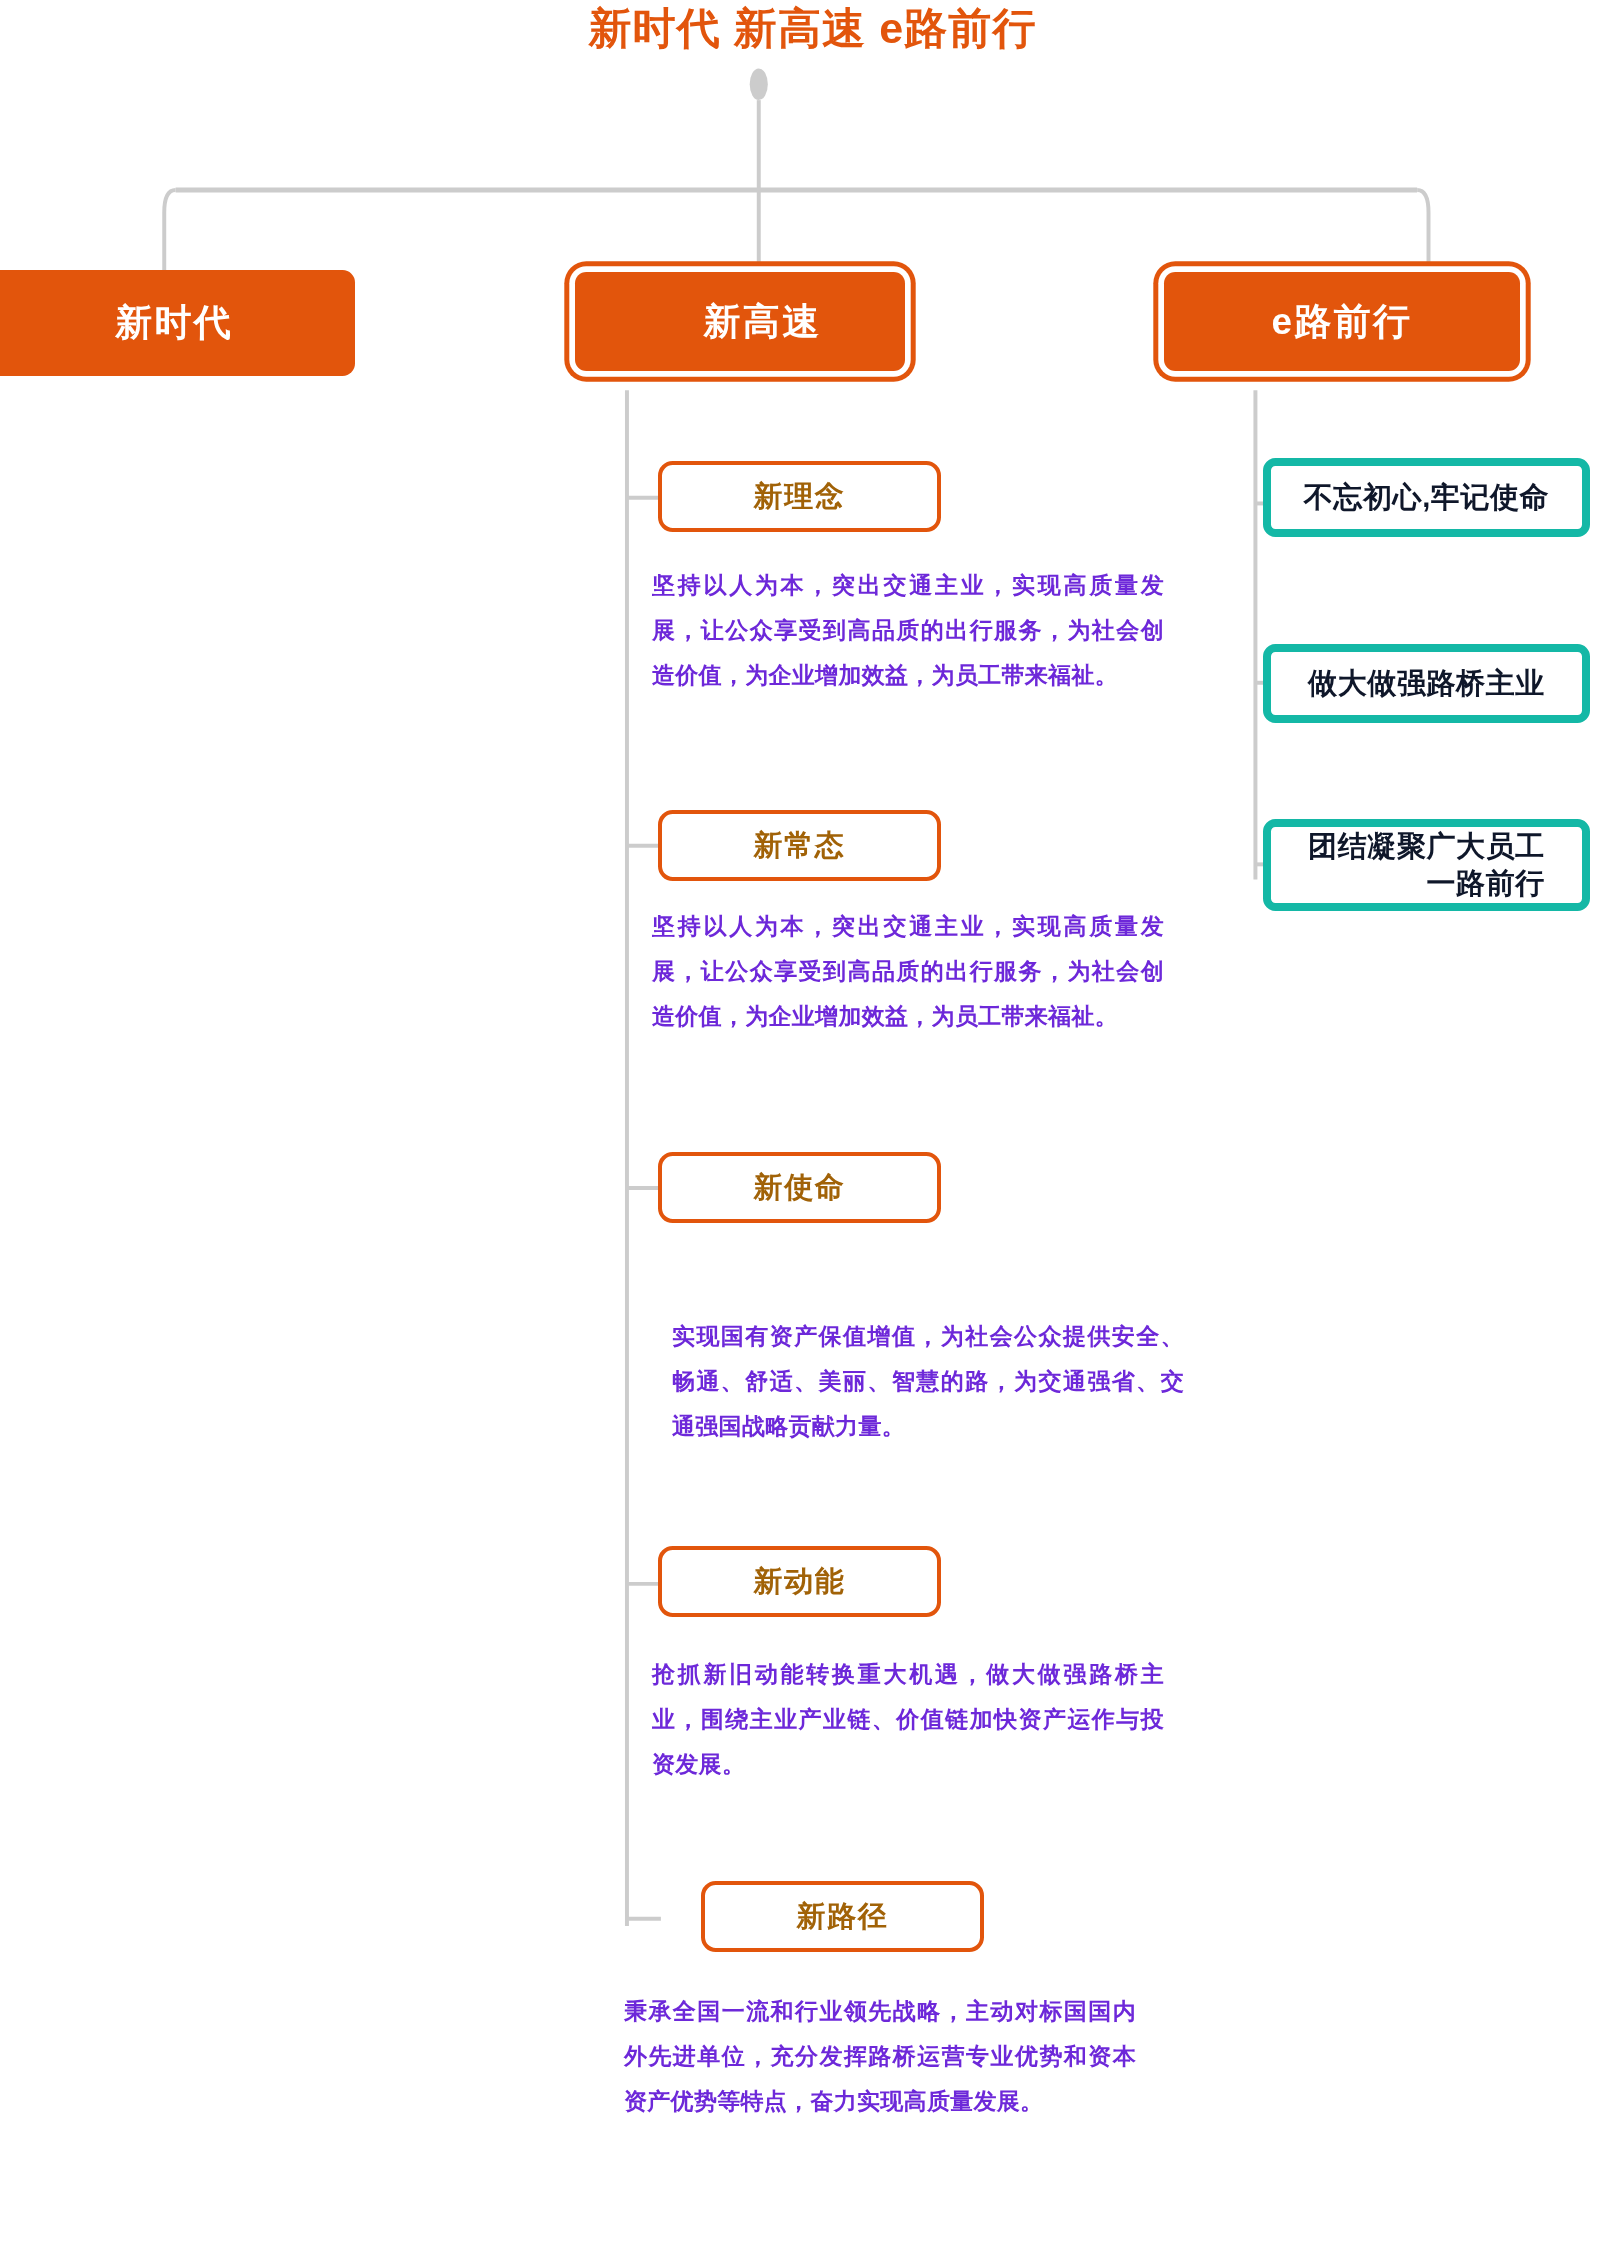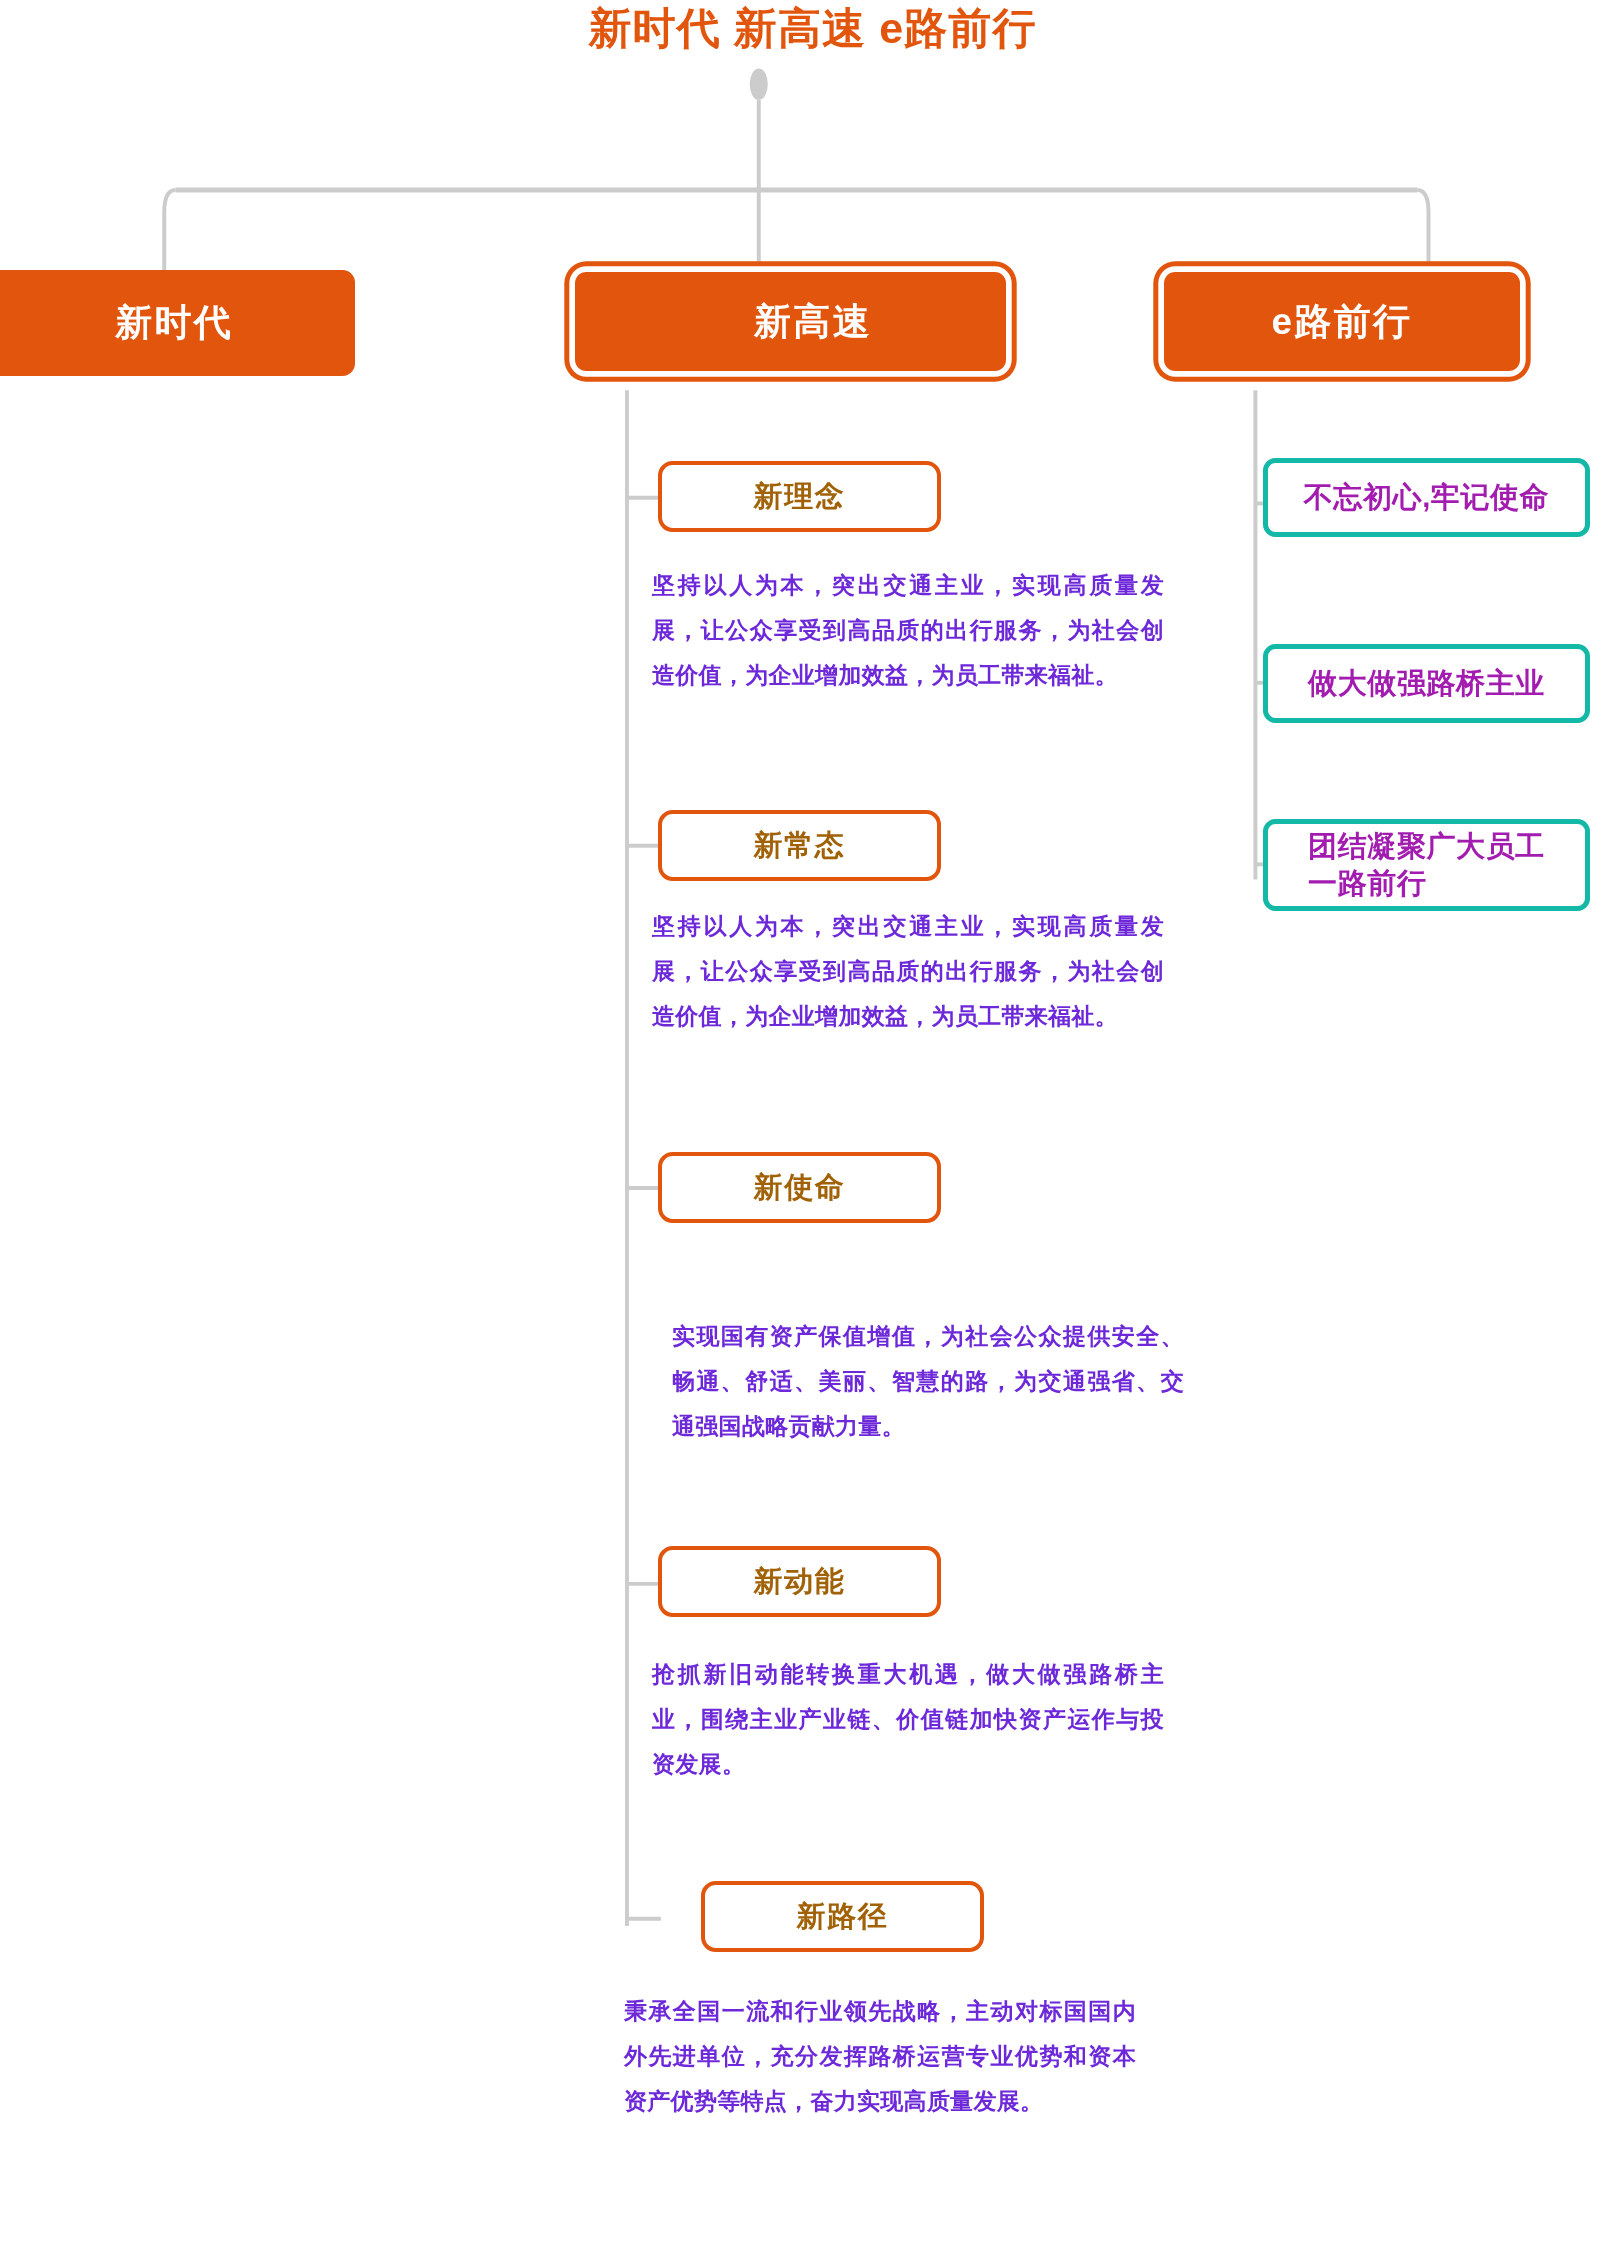--- a/index.html
+++ b/index.html
@@ -63,21 +63,21 @@
 
   .node1.ringed {
     background: #E2550C;
     border-radius: 11.3px;
     box-shadow:
       0 0 0 5.7px #ffffff,
       0 0 0 10.7px #E2550C;
   }
 
   #node-xinshidai  { left: -6.8px;   top: 270px; width: 362px; height: 106px; border-radius: 0 12.4px 12.4px 0; }
-  #node-xingaosu   { left: 575px;  top: 272px; width: 431px; height: 99px; padding-left: 45px; }
+  #node-xingaosu   { left: 575px;  top: 272px; width: 330px; height: 99px; padding-left: 45px; }
   #node-elu        { left: 1164px;  top: 272px; width: 356px; height: 99px; }
 
   
   .pill {
     position: absolute;
     display: flex;
     align-items: center;
     justify-content: center;
     border: 4.5px solid #E2550C;
     border-radius: 14.7px;
@@ -100,25 +100,25 @@
     text-align: justify;
     text-justify: inter-character;
   }
 
   
   .rbox {
     position: absolute;
     display: flex;
     align-items: center;
     justify-content: center;
-    text-align: left;
-    border: 5px solid #14b8a6;
+    text-align: right;
+    border: 8px solid #14b8a6;
     border-radius: 12.4px;
     background: #ffffff;
-    color: #a21caf;
+    color: #0f172a;
     font-size: 29px;
     font-weight: bold;
     letter-spacing: 0.6px;
     line-height: 37px;
     padding: 2.3px 5.7px;
   }
 </style>
 </head>
 <body>
 

